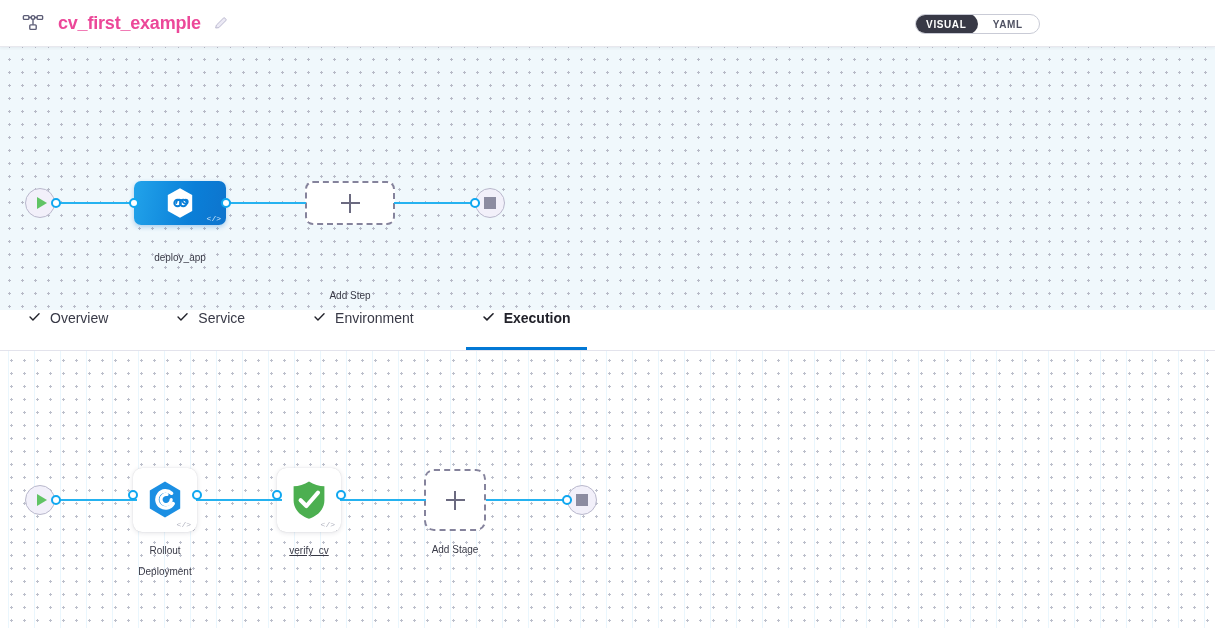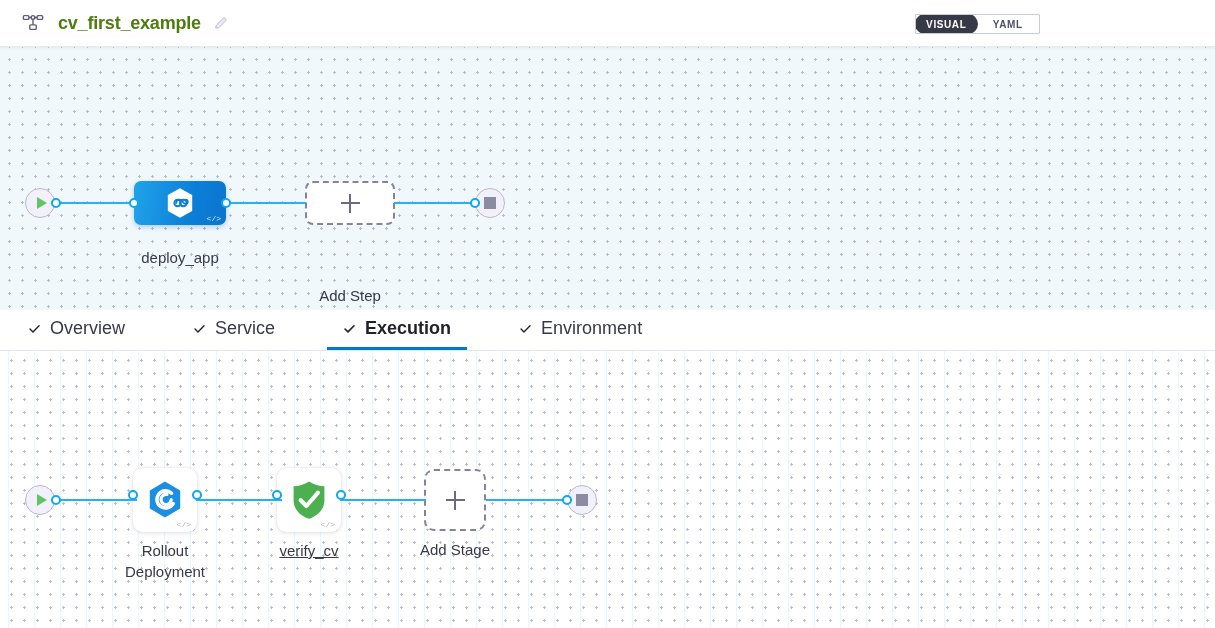--- a/index.html
+++ b/index.html
@@ -19,30 +19,30 @@
     background: #ffffff;
     border-bottom: 1px solid #e8e8ee;
     box-shadow: 0 1px 3px rgba(40,41,61,0.07);
     display: flex; align-items: center;
     z-index: 20;
   }
   .pipeline-icon { margin-left: 22px; width: 22px; height: 22px; display: block; flex: none; }
   .pipeline-title {
     margin-left: 14px;
     font-size: 18px; font-weight: bold;
-    color: #4d7c0f; letter-spacing: -0.2px;
+    color: #ec4899; letter-spacing: -0.2px;
     white-space: nowrap;
   }
   .edit-icon { margin-left: 12px; width: 16px; height: 16px; display:block; flex:none; cursor: pointer; }
 
   .toggle-group {
     position: absolute; right: 175px; top: 14px;
     height: 20px; width: 125px;
     border: 1px solid #c9cbd6;
-    border-radius: 1px;
+    border-radius: 10px;
     background: #ffffff;
     display: flex; align-items: stretch;
     overflow: hidden;
   }
   .toggle-btn {
     flex: 1 1 50%;
     display: flex; align-items: center; justify-content: center;
     font-size: 10px; font-weight: bold; letter-spacing: 0.6px;
     color: #4f5162; cursor: pointer; user-select: none;
     background: transparent;
@@ -78,36 +78,36 @@
   
   .tabbar {
     position: absolute; left: 0; top: 310px;
     width: 1215px; height: 41px;
     background: #ffffff;
     border-bottom: 1px solid #e3e3ec;
     display: flex; align-items: flex-end;
     z-index: 15;
   }
   .tab {
-    display: flex; align-items: center; gap: 9px;
+    display: flex; gap: 9px;
     height: 40px; padding: 0 16px;
-    font-size: 18px; color: #383946;
+    font-size: 14px; color: #383946;
     cursor: pointer; position: relative;
     border-bottom: 3px solid transparent;
   }
   .tab:first-child { margin-left: 12px; }
   .tab + .tab { margin-left: 36px; }
   .tab .tick { width: 13px; height: 13px; display: block; flex: none; }
   .tab.active { font-weight: bold; color: #22222a; border-bottom-color: #0278d5; }
 
   
   .node { position: absolute; }
   .node-label {
     position: absolute; left: 50%; transform: translateX(-50%);
-    font-size: 15px; color: #383946; text-align: center;
+    font-size: 10px; color: #383946; text-align: center;
     white-space: pre-line; line-height: 21px; width: 160px;
   }
   .port {
     position: absolute; width: 10px; height: 10px; border-radius: 50%;
     background: #ffffff; border: 2px solid #0fa7f0;
     top: 50%; margin-top: -5px; z-index: 6;
   }
   .edge {
     position: absolute; height: 2px; background: #25b2f0; z-index: 2;
   }
@@ -237,31 +237,31 @@
         <path d="M2.5 8.6l3.6 3.6L13.6 4.6" fill="none" stroke="#22222a" stroke-width="1.7" stroke-linecap="round" stroke-linejoin="round"></path>
       </svg>
       <span>Overview</span>
     </div>
     <div class="tab">
       <svg class="tick" viewBox="0 0 16 16">
         <path d="M2.5 8.6l3.6 3.6L13.6 4.6" fill="none" stroke="#22222a" stroke-width="1.7" stroke-linecap="round" stroke-linejoin="round"></path>
       </svg>
       <span>Service</span>
     </div>
+    <div class="tab">
+      <svg class="tick" viewBox="0 0 16 16">
+        <path d="M2.5 8.6l3.6 3.6L13.6 4.6" fill="none" stroke="#22222a" stroke-width="1.7" stroke-linecap="round" stroke-linejoin="round"></path>
+      </svg>
+      <span>Environment</span>
+    </div>
     <div class="tab active">
       <svg class="tick" viewBox="0 0 16 16">
         <path d="M2.5 8.6l3.6 3.6L13.6 4.6" fill="none" stroke="#22222a" stroke-width="2" stroke-linecap="round" stroke-linejoin="round"></path>
       </svg>
       <span>Execution</span>
-    </div>
-    <div class="tab">
-      <svg class="tick" viewBox="0 0 16 16">
-        <path d="M2.5 8.6l3.6 3.6L13.6 4.6" fill="none" stroke="#22222a" stroke-width="1.7" stroke-linecap="round" stroke-linejoin="round"></path>
-      </svg>
-      <span>Environment</span>
     </div>
   </div>
 
   <div class="canvas canvas-step">
 
     <div class="edge" style="left:52px; top:148px; width:85px;"></div>
     <div class="edge" style="left:196px; top:148px; width:86px;"></div>
     <div class="edge" style="left:340px; top:148px; width:86px;"></div>
     <div class="edge" style="left:486px; top:148px; width:86px;"></div>
 

